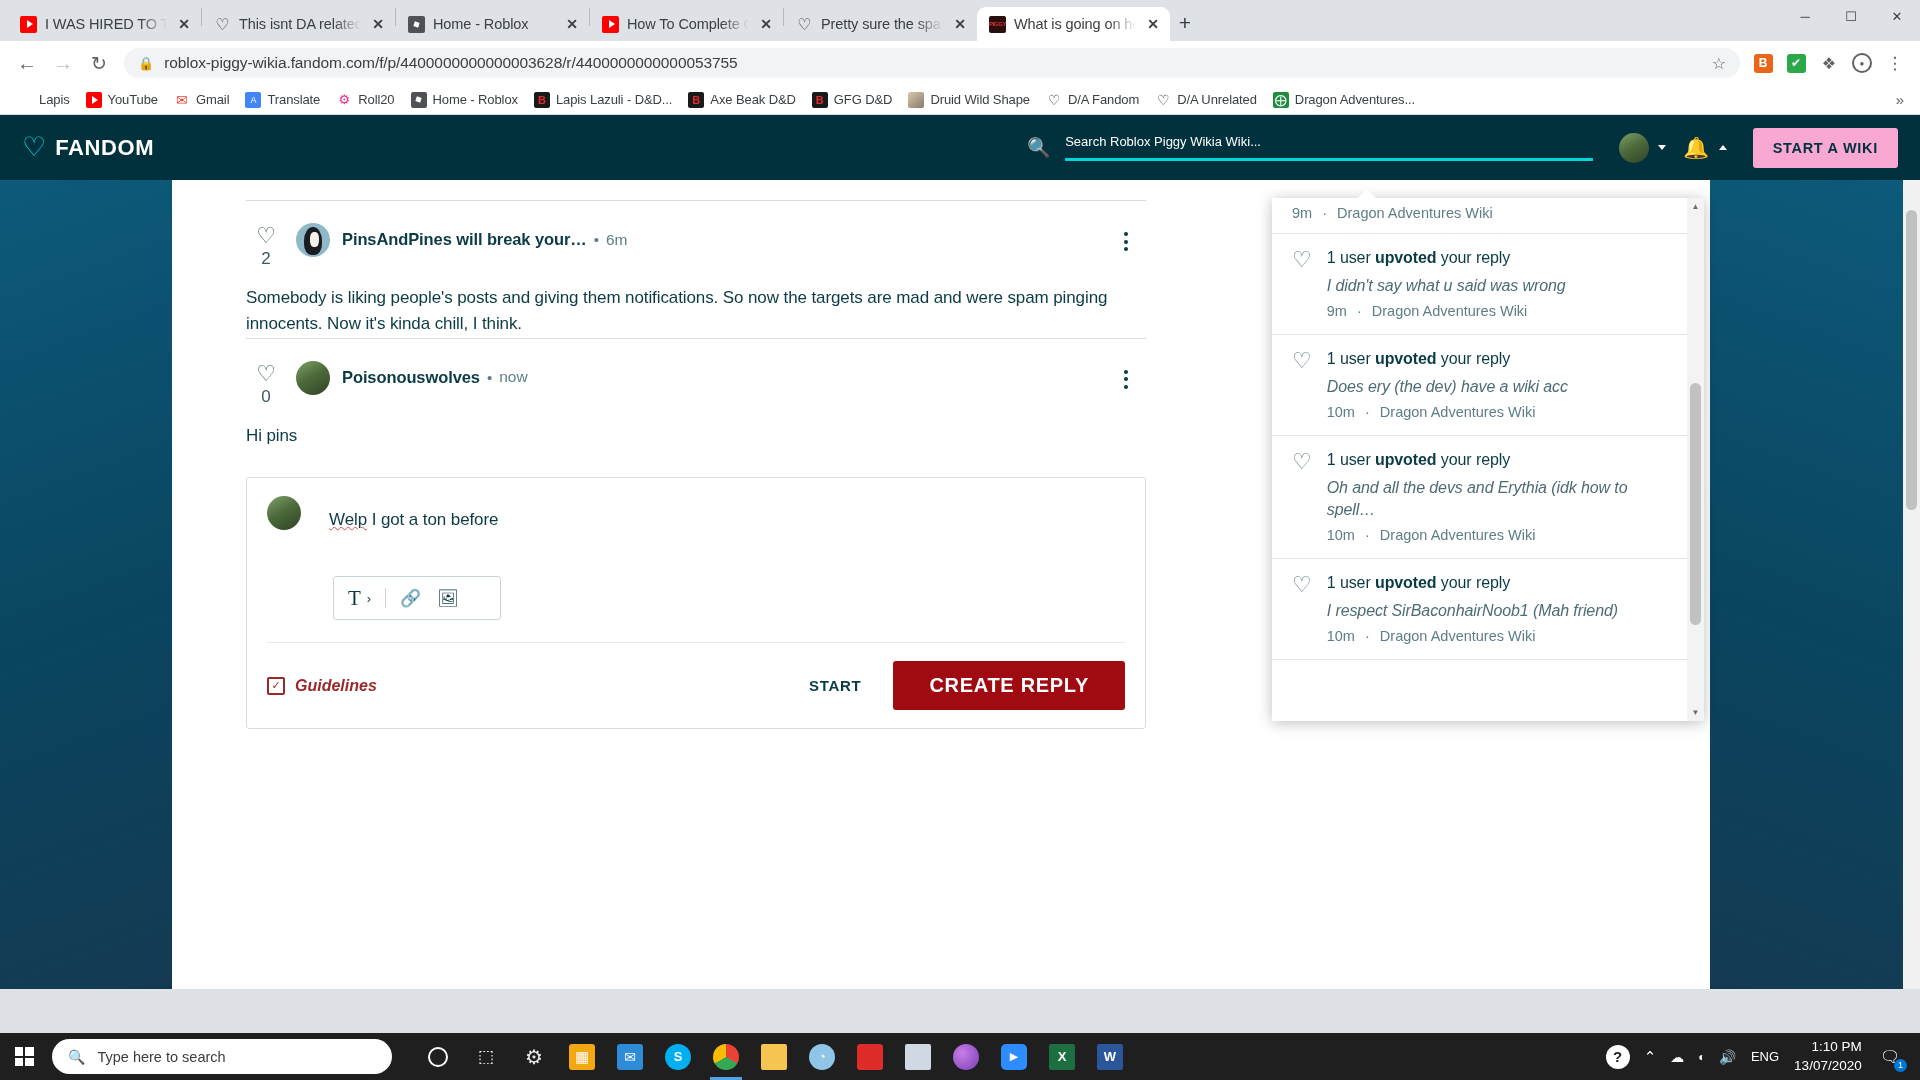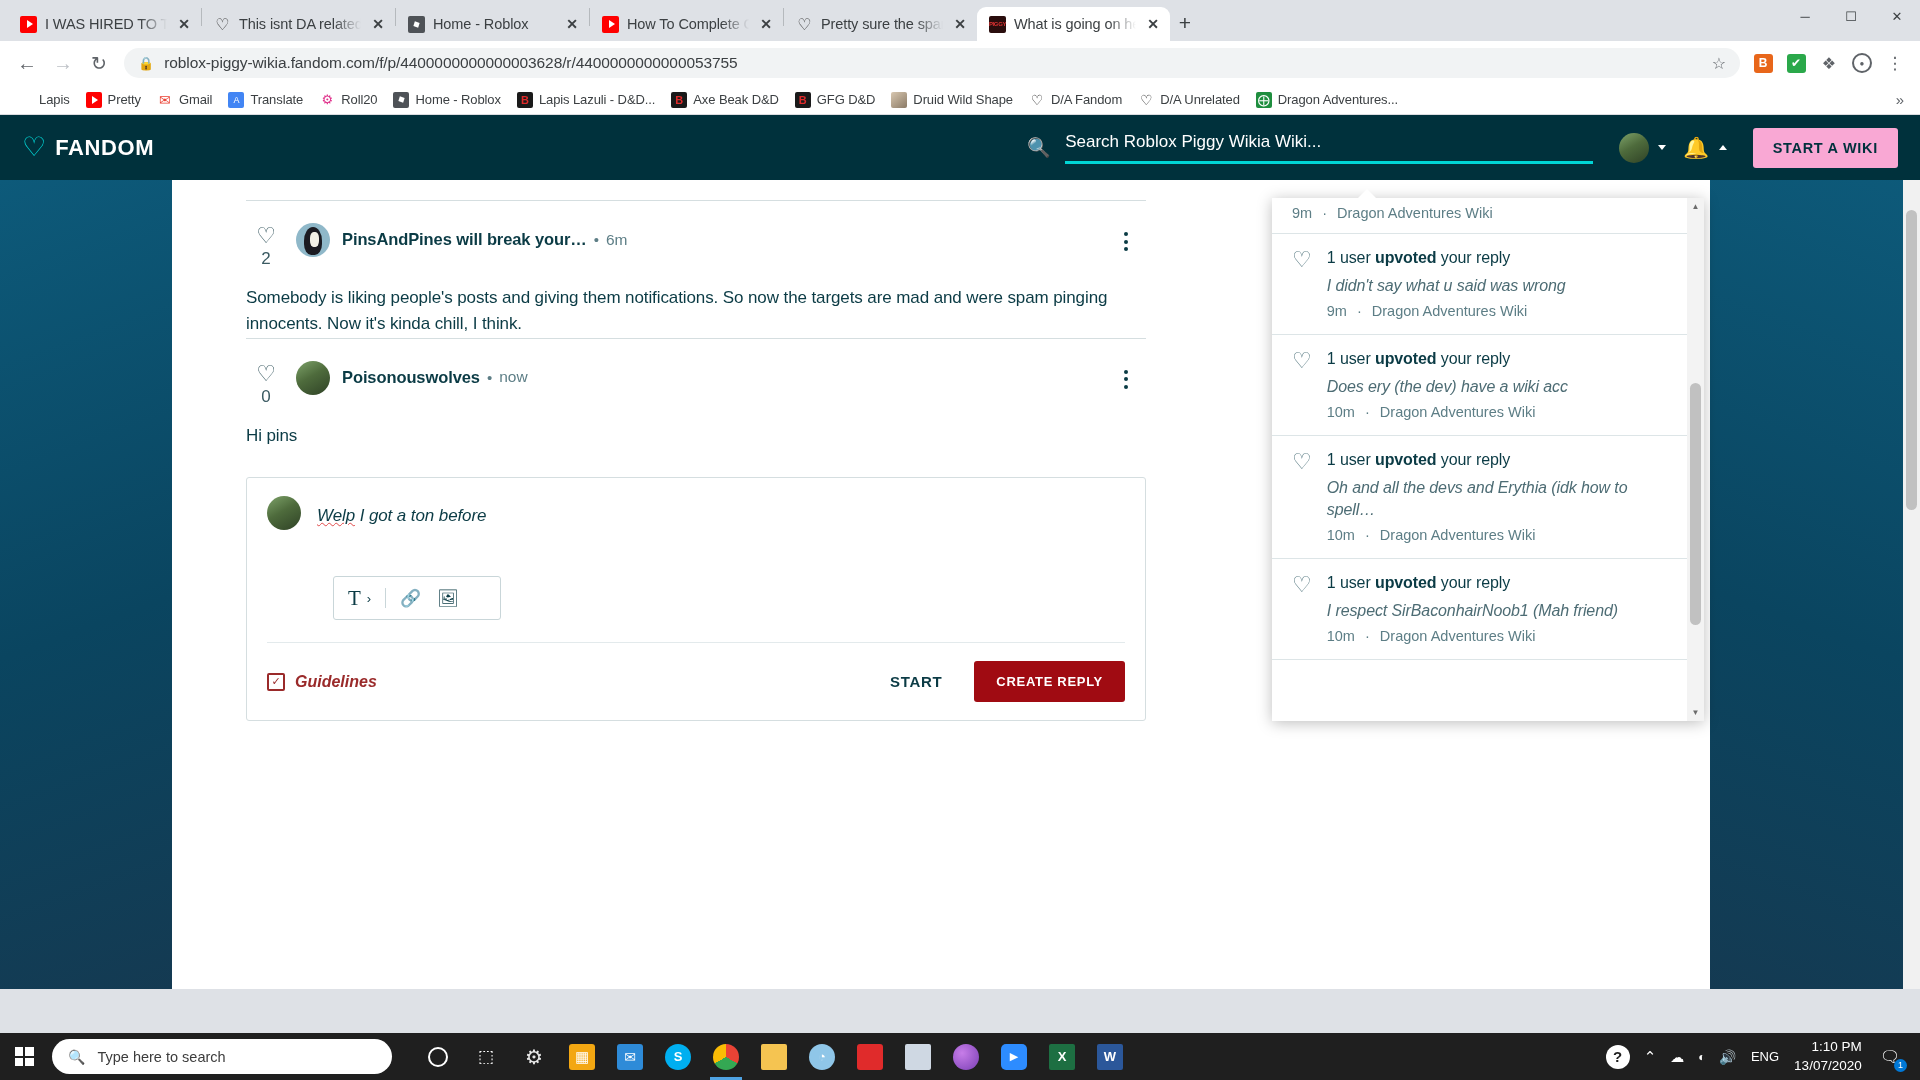--- a/index.html
+++ b/index.html
@@ -85,21 +85,21 @@
   .fd-nav a {
     font-size:18px; font-weight:bold; color:#00d6d6; letter-spacing:0.4px;
     padding:0 19px; text-decoration:none; display:flex; align-items:center; gap:7px;
   }
   .caret-d { width:0; height:0; border-left:5px solid transparent; border-right:5px solid transparent; border-top:5px solid #00d6d6; }
   .fd-search {
     margin-left:auto; display:flex; align-items:center; gap:14px; width:565px; position:relative;
   }
   .fd-search .sicon { color:#ffffff; font-size:19px; flex:none; }
   .fd-searchbox { flex:1; position:relative; }
-  .fd-searchbox .sph { font-size:17px; color:#ffffff; padding-bottom:9px; display:block; }
+  .fd-searchbox .sph { font-size:13px; color:#ffffff; padding-bottom:9px; display:block; }
   .fd-searchbox .sline { height:3px; background:#00d6d6; width:100%; }
   .fd-right { display:flex; align-items:center; gap:18px; margin-left:26px; }
   .avatar-hd { width:30px; height:30px; border-radius:50%; background:linear-gradient(150deg,#7ea36a 0%,#4e6b3c 45%,#2f4226 100%); flex:none; }
   .caret-sm { width:0; height:0; border-left:4.5px solid transparent; border-right:4.5px solid transparent; border-top:5px solid #ffffff; }
   .bell-wrap { position:relative; display:flex; align-items:center; gap:9px; }
   .bell { font-size:21px; color:#ffffff; }
   .caret-u { width:0; height:0; border-left:4.5px solid transparent; border-right:4.5px solid transparent; border-bottom:5px solid #ffffff; }
   .startwiki {
     background:#f9a8d4; color:#00313c; font-size:14.5px; font-weight:bold;
     letter-spacing:0.7px; padding:12px 20px; border-radius:3px; margin-left:8px;
@@ -136,43 +136,43 @@
   .pname { font-size:16.5px; font-weight:bold; color:#0b3b45; letter-spacing:-0.1px; }
   .pdot { font-size:15px; color:#5d7e86; }
   .ptime { font-size:15.5px; color:#5d7e86; }
   .kebab { position:absolute; right:12px; top:3px; display:flex; flex-direction:column; gap:3.5px; align-items:center; padding:6px; }
   .kebab span { width:4px; height:4px; border-radius:50%; background:#0b3b45; display:block; }
 
   .ptext { font-size:17px; line-height:1.55; color:#0b3b45; padding:18px 0 0 0; letter-spacing:-0.1px; }
   .pedited { font-size:13.5px; font-style:italic; color:#4d6c74; padding:20px 0 24px 0; }
 
   .replybox { border:1px solid #d5dee0; border-radius:3px; margin:28px 0 0 0; padding:18px 20px 0 20px; }
-  .rb-top { display:flex; gap:16px; align-items:center;font-style:italic; }
+  .rb-top { display:flex; gap:28px; align-items:flex-end; }
   .rb-avatar { width:34px; height:34px; border-radius:50%; flex:none;
                background:linear-gradient(150deg,#7ea36a 0%,#4e6b3c 45%,#2f4226 100%); }
   .rb-text { font-size:17px; color:#0b3b45; padding-top:6px; letter-spacing:-0.1px; }
   .rb-text .misspell {
     text-decoration:underline; text-decoration-style:wavy;
     text-decoration-color:#e04a4a; text-decoration-thickness:1px;
   }
   .rb-tools { display:flex; align-items:center; gap:0; border:1px solid #c9d6d9; border-radius:3px;
               width:168px; height:44px; margin:46px 0 0 66px; padding:0 14px; }
   .rb-tools .tgroup { display:flex; align-items:center; gap:6px; }
   .rb-tools .tT { font-size:21px; color:#0b3b45; font-family:"Liberation Serif", serif; }
   .rb-tools .tchev { font-size:13px; color:#0b3b45; }
   .rb-tools .vbar { width:1px; height:20px; background:#c9d6d9; margin:0 14px; }
   .rb-tools .ticon { font-size:17px; color:#0b3b45; margin-right:16px; }
   .rb-foot { display:flex; align-items:center; border-top:1px solid #e3eaec; margin-top:22px; padding:18px 0; }
   .guide { display:flex; align-items:center; gap:10px; }
   .guide .gicon { width:18px; height:18px; border:2px solid #9a2a2a; border-radius:2px; display:flex; align-items:center; justify-content:center; font-size:11px; color:#9a2a2a; }
   .guide .glabel { font-size:16px; font-weight:bold; color:#9a2a2a;font-style:italic; }
   .rb-actions { margin-left:auto; display:flex; align-items:center; gap:18px; }
   .btn-cancel { font-size:15px; font-weight:bold; color:#0b3b45; letter-spacing:0.7px; padding:10px 14px; }
-  .btn-create { font-size:13px; font-weight:bold; color:#ffffff; letter-spacing:0.7px;
-                background:#a00b12; padding:13px 22px; border-radius:3px; }
+  .btn-create { font-size:20px; font-weight:bold; color:#ffffff; letter-spacing:0.7px;
+                background:#a00b12; padding:13px 36px; border-radius:3px; }
 
   
   .notif-panel {
     position:absolute; left:1272px; top:18px; width:432px; height:523px;
     background:#ffffff; box-shadow:0 2px 14px rgba(0,0,0,0.26); z-index:25;
   }
   .notif-scroll { height:100%; overflow:hidden; position:relative; }
   .notif-item { padding:13px 26px 15px 20px; display:flex; gap:15px; border-bottom:1px solid #dde5e7; }
   .notif-item:last-child { border-bottom:none; }
   .nheart { font-size:22px; color:#5d7e86; flex:none; line-height:1.1; padding-top:1px; }
@@ -317,21 +317,21 @@
           <i style="background:#fbbc05;display:block;"></i>
         <i style="background:#34a853;display:block;"></i>
           <i style="background:#4285f4;display:block;"></i>
           <i style="background:#ea4335;display:block;"></i>
       </span>
       <span class="bmlabel">Lapis</span>
     </div>
 
     <div class="bm">
       <span class="bmico fi-yt"></span>
-      <span class="bmlabel">Pretty</span>
+      <span class="bmlabel">YouTube</span>
     </div>
 
     <div class="bm">
       <span class="bmico" style="color:#ea4335;font-size:14px;">✉</span>
       <span class="bmlabel">Gmail</span>
     </div>
 
     <div class="bm">
       <span class="bmico" style="background:#4285f4;color:#fff;font-size:9px;border-radius:2px;">A</span>
       <span class="bmlabel">Translate</span>

